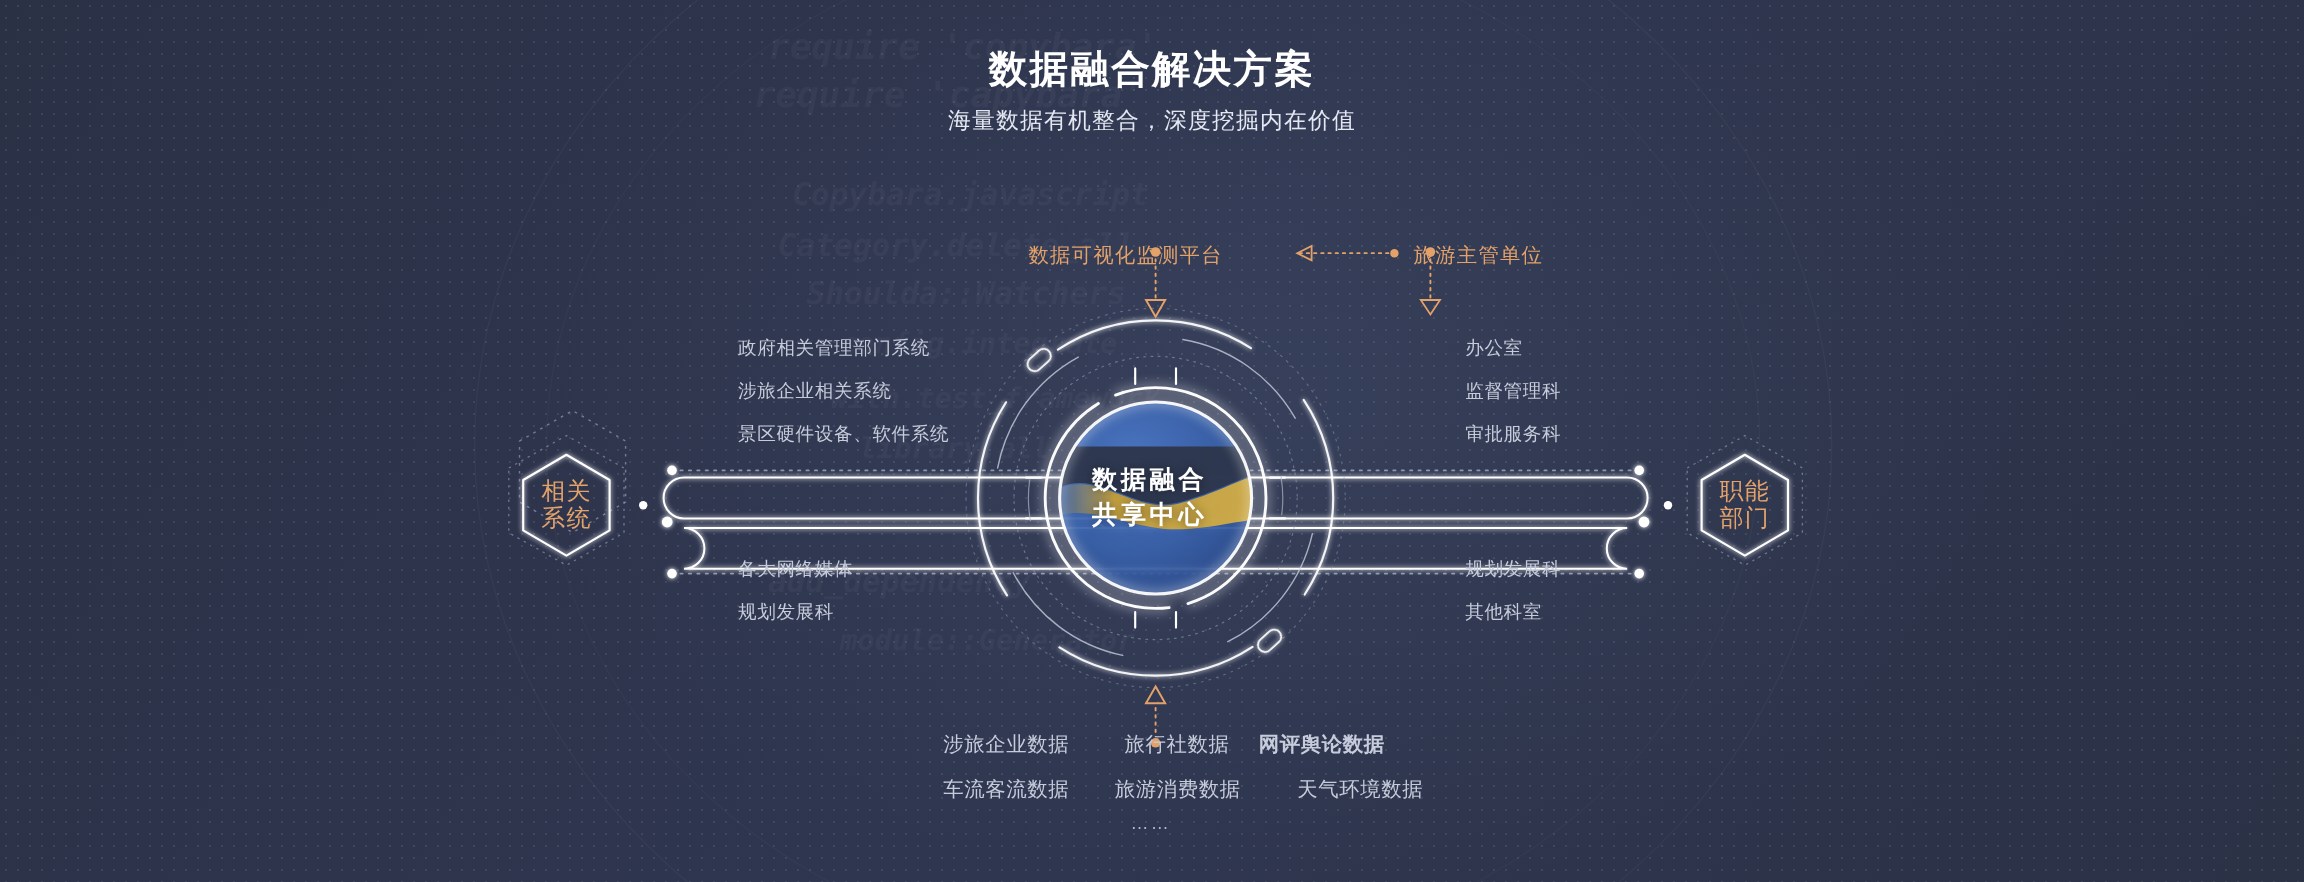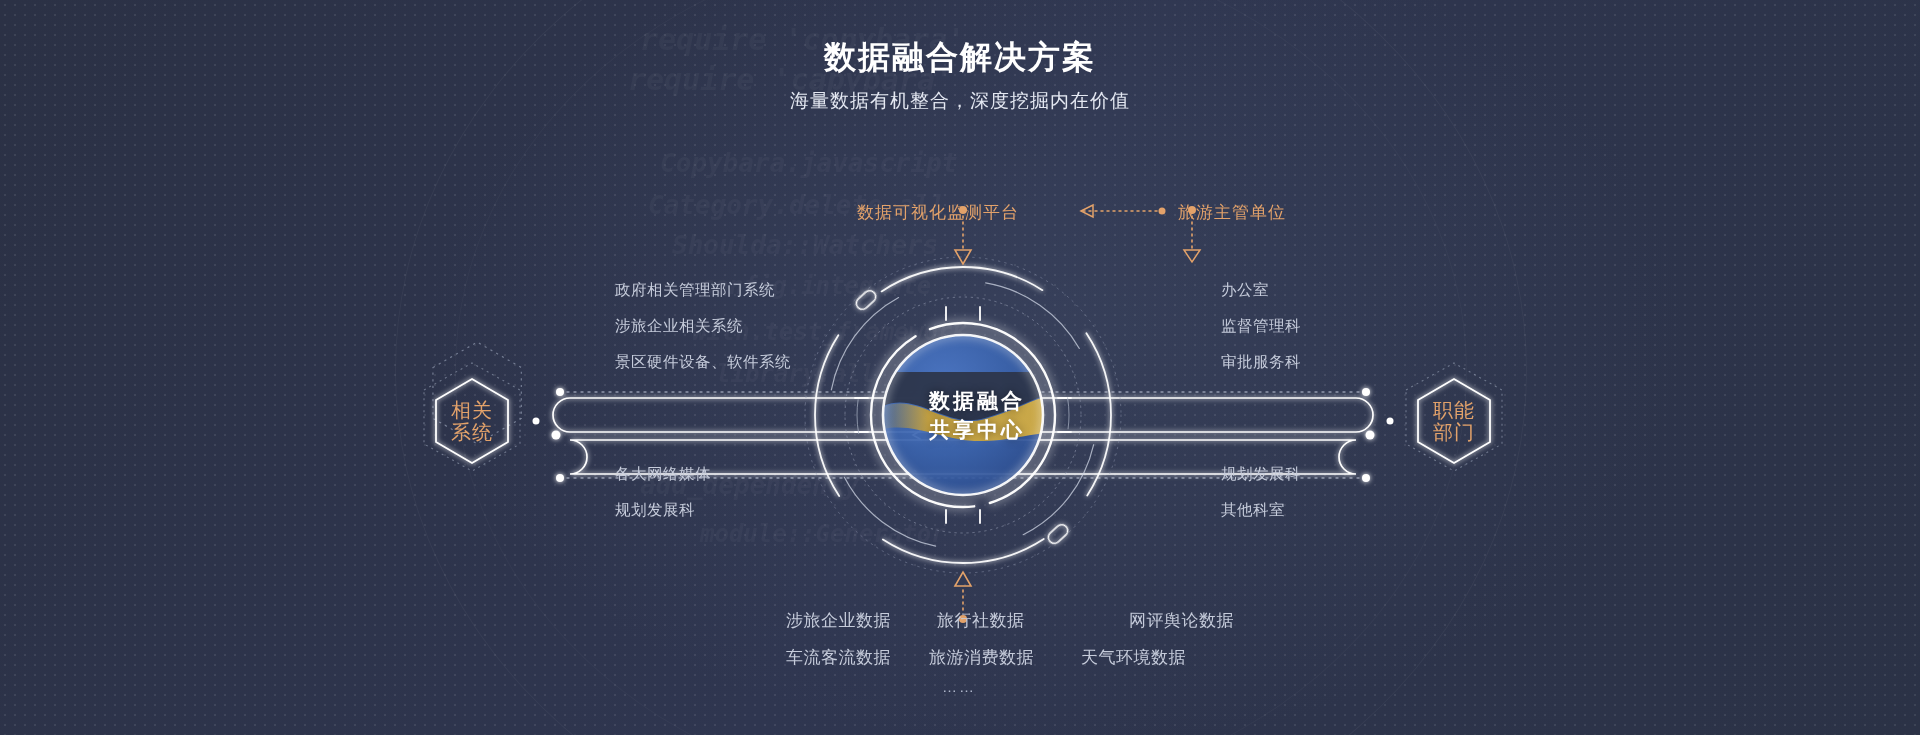--- a/index.html
+++ b/index.html
@@ -248,21 +248,21 @@
       <path d="M1083,211 L1158,211" stroke="#e3a26a" stroke-width="1.5" stroke-dasharray="2 4"></path>
       <polygon points="1081,211 1093,205 1093,217" fill="none" stroke="#e3a26a" stroke-width="1.5"></polygon>
       <circle cx="1162" cy="211" r="3.5" fill="#e3a26a" stroke="none"></circle>
 
       <polygon points="955,586 971,586 963,572" fill="none" stroke="#e3a26a" stroke-width="1.6"></polygon>
       <path d="M963,590 L963,614" stroke="#e3a26a" stroke-width="1.6" stroke-dasharray="2 4"></path>
       <circle cx="963" cy="619" r="4" fill="#e3a26a" stroke="none"></circle>
     </g>
   </svg>
 
-  <div class="centerlabel" style="left:873px;top:386px;width:208px;">
+  <div class="centerlabel" style="left:854px;top:386px;width:208px;">
     <div>数据融合</div>
     <div>共享中心</div>
   </div>
 
   <div class="hexlabel" style="left:412px;top:399px;width:120px;">
     <div>相关</div>
     <div>系统</div>
   </div>
   <div class="hexlabel" style="left:1394px;top:399px;width:120px;">
     <div>职能</div>
@@ -281,21 +281,21 @@
 
   <div class="lbl" style="left:1177px;top:280px;">办公室</div>
   <div class="lbl" style="left:1177px;top:316px;">监督管理科</div>
   <div class="lbl" style="left:1177px;top:352px;">审批服务科</div>
 
   <div class="lbl" style="left:1177px;top:464px;">规划发展科</div>
   <div class="lbl" style="left:1177px;top:500px;">其他科室</div>
 
   <div class="bottomcell" style="left:757px;top:609px;">涉旅企业数据</div>
   <div class="bottomcell" style="left:908px;top:609px;">旅行社数据</div>
-  <div class="bottomcell" style="left:1100px;top:609px;">网评舆论数据</div>
+  <div class="bottomcell" style="left:1020px;top:609px;font-weight:bold;">网评舆论数据</div>
 
   <div class="bottomcell" style="left:757px;top:646px;">车流客流数据</div>
   <div class="bottomcell" style="left:900px;top:646px;">旅游消费数据</div>
   <div class="bottomcell" style="left:1052px;top:646px;">天气环境数据</div>
 
   <div class="ellipsis" style="left:942px;top:678px;">……</div>
 
 </div>
 
 </body></html>

